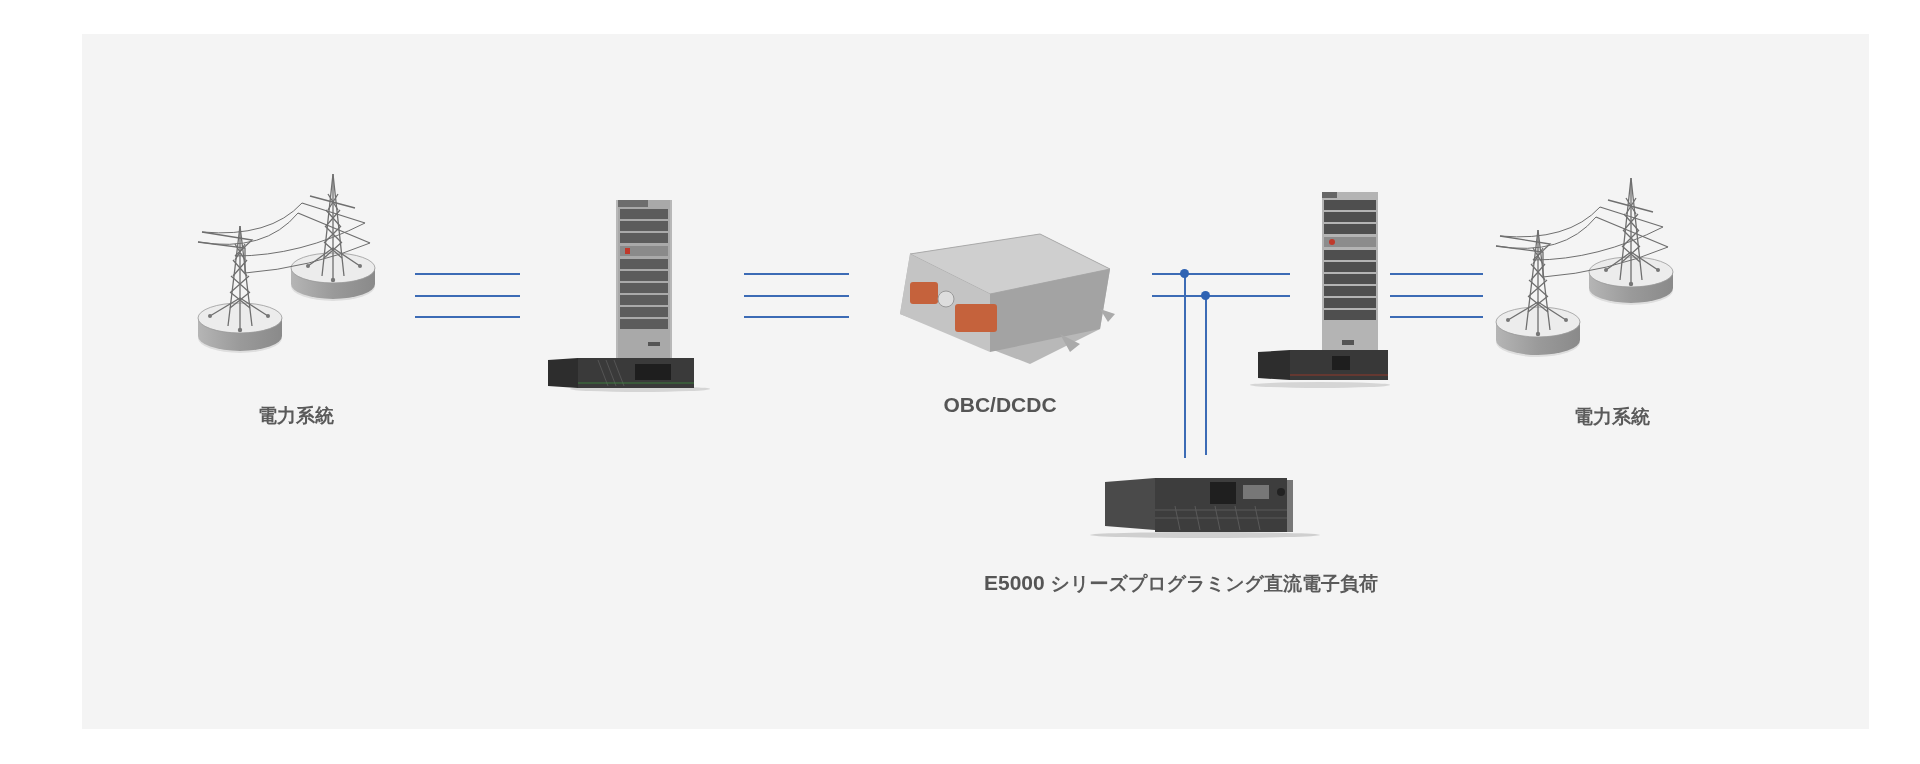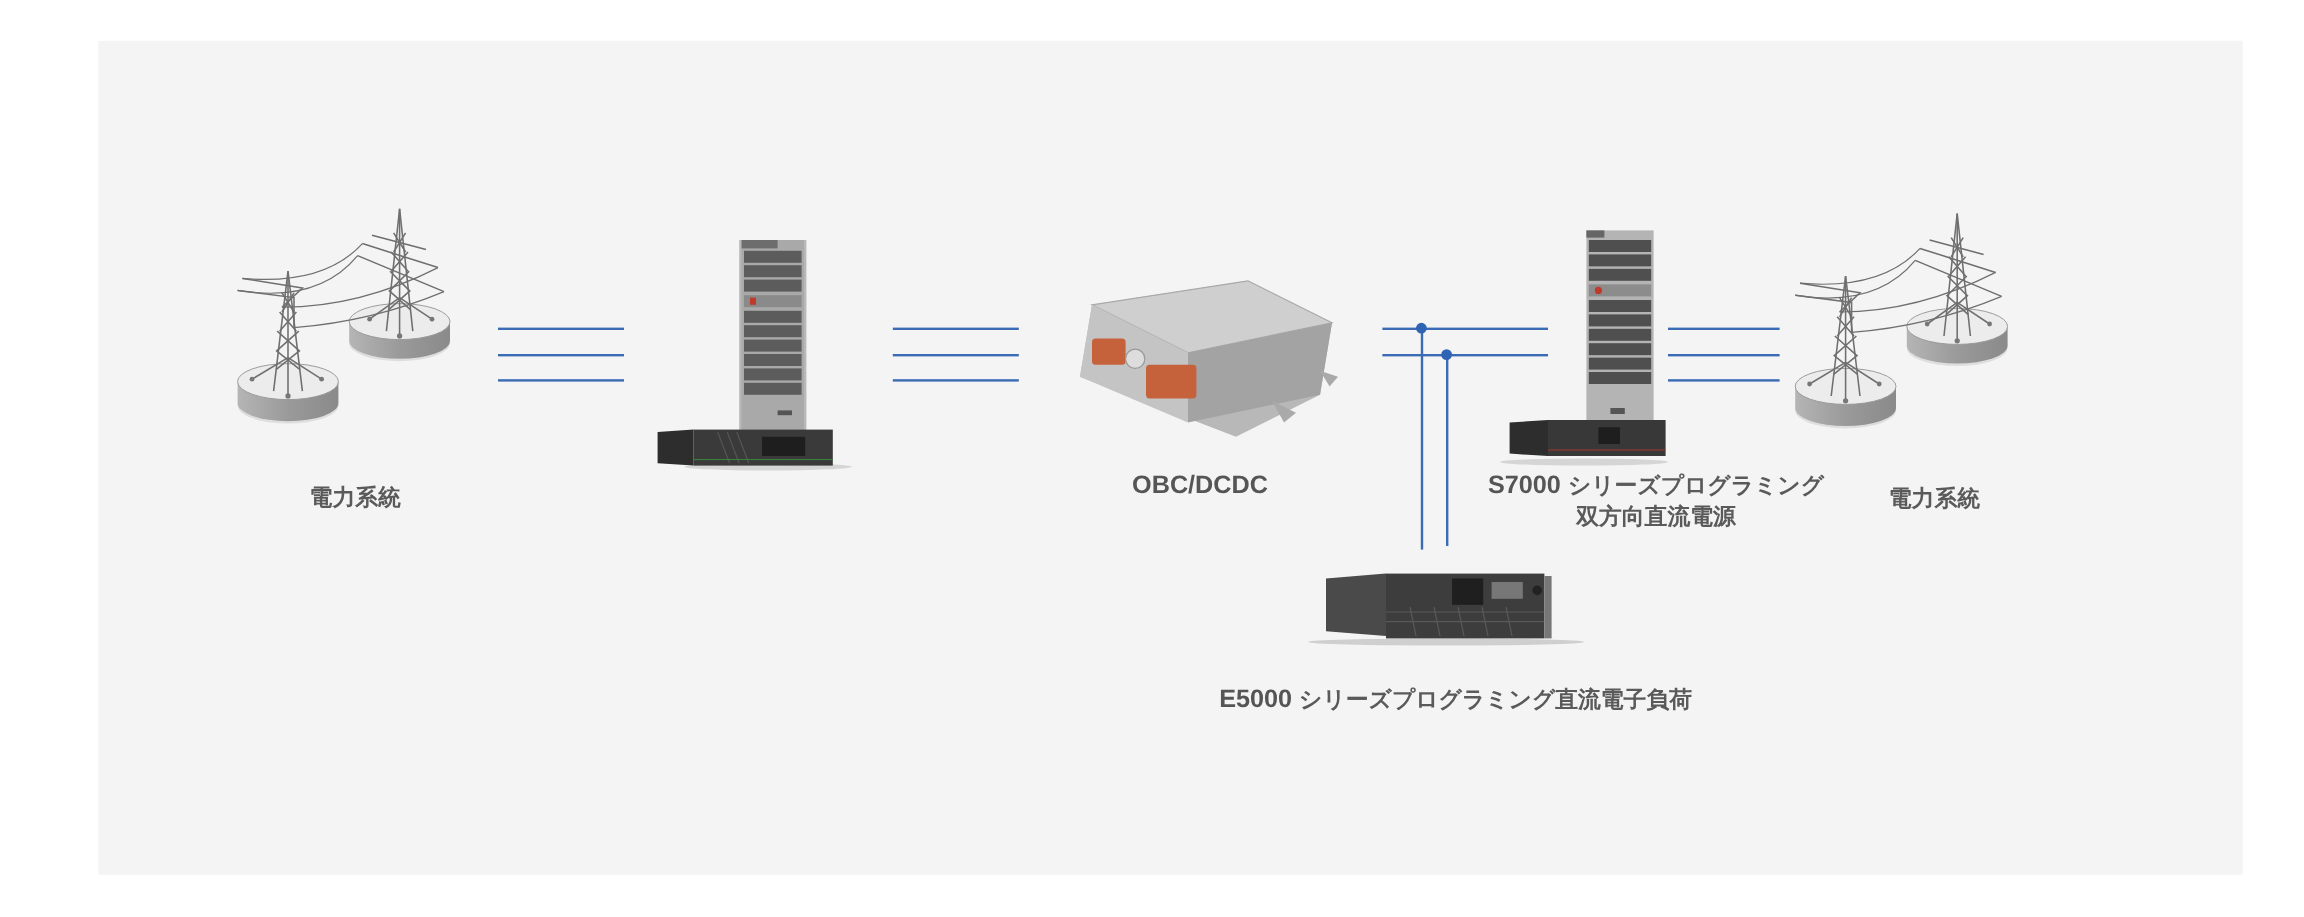--- a/index.html
+++ b/index.html
@@ -167,22 +167,20 @@
     <circle cx="82" cy="52" r="3" fill="#c0392b"></circle>
     <rect x="92" y="150" width="12" height="5" fill="#555"></rect>
     <ellipse cx="70" cy="195" rx="70" ry="3" fill="#d5d5d5"></ellipse>
     <path d="M8 162 L40 160 L40 190 L8 188 Z" fill="#2d2d2d"></path>
     <rect x="40" y="160" width="98" height="30" fill="#383838"></rect>
     <rect x="82" y="166" width="18" height="14" fill="#1e1e1e"></rect>
     <line x1="40" y1="185" x2="138" y2="185" stroke="#a83a2a" stroke-width="0.8"></line>
   </svg>
 </div>
 <div class="label" style="left:1215px;top:392px;width:330px;">
-  <div><span class="lat">S7000</span> <span class="jp">シリーズプログラミング</span></div>
-  <div class="jp">双方向直流電源</div>
 </div>
 
 <div class="device" style="left:1488px;top:172px;width:200px;height:210px;">
   <svg width="200" height="210" viewBox="0 0 200 210">
     <defs>
       <linearGradient id="baseG2" x1="0" x2="1">
         <stop offset="0" stop-color="#b5b5b5"></stop>
           <stop offset="0.5" stop-color="#9a9a9a"></stop>
           <stop offset="1" stop-color="#8a8a8a"></stop>
       </linearGradient>
@@ -242,15 +240,15 @@
         <line x1="70" y1="50" x2="202" y2="50"></line>
       <line x1="90" y1="38" x2="95" y2="62"></line>
         <line x1="110" y1="38" x2="115" y2="62"></line>
         <line x1="130" y1="38" x2="135" y2="62"></line>
         <line x1="150" y1="38" x2="155" y2="62"></line>
         <line x1="170" y1="38" x2="175" y2="62"></line>
     </g>
     <rect x="202" y="12" width="6" height="52" fill="#777"></rect>
   </svg>
 </div>
-<div class="label" style="left:968px;top:570px;width:490px;">
+<div class="label" style="left:936px;top:570px;width:490px;">
   <span class="lat">E5000</span> <span class="jp">シリーズプログラミング直流電子負荷</span>
 </div>
 
 </body></html>

